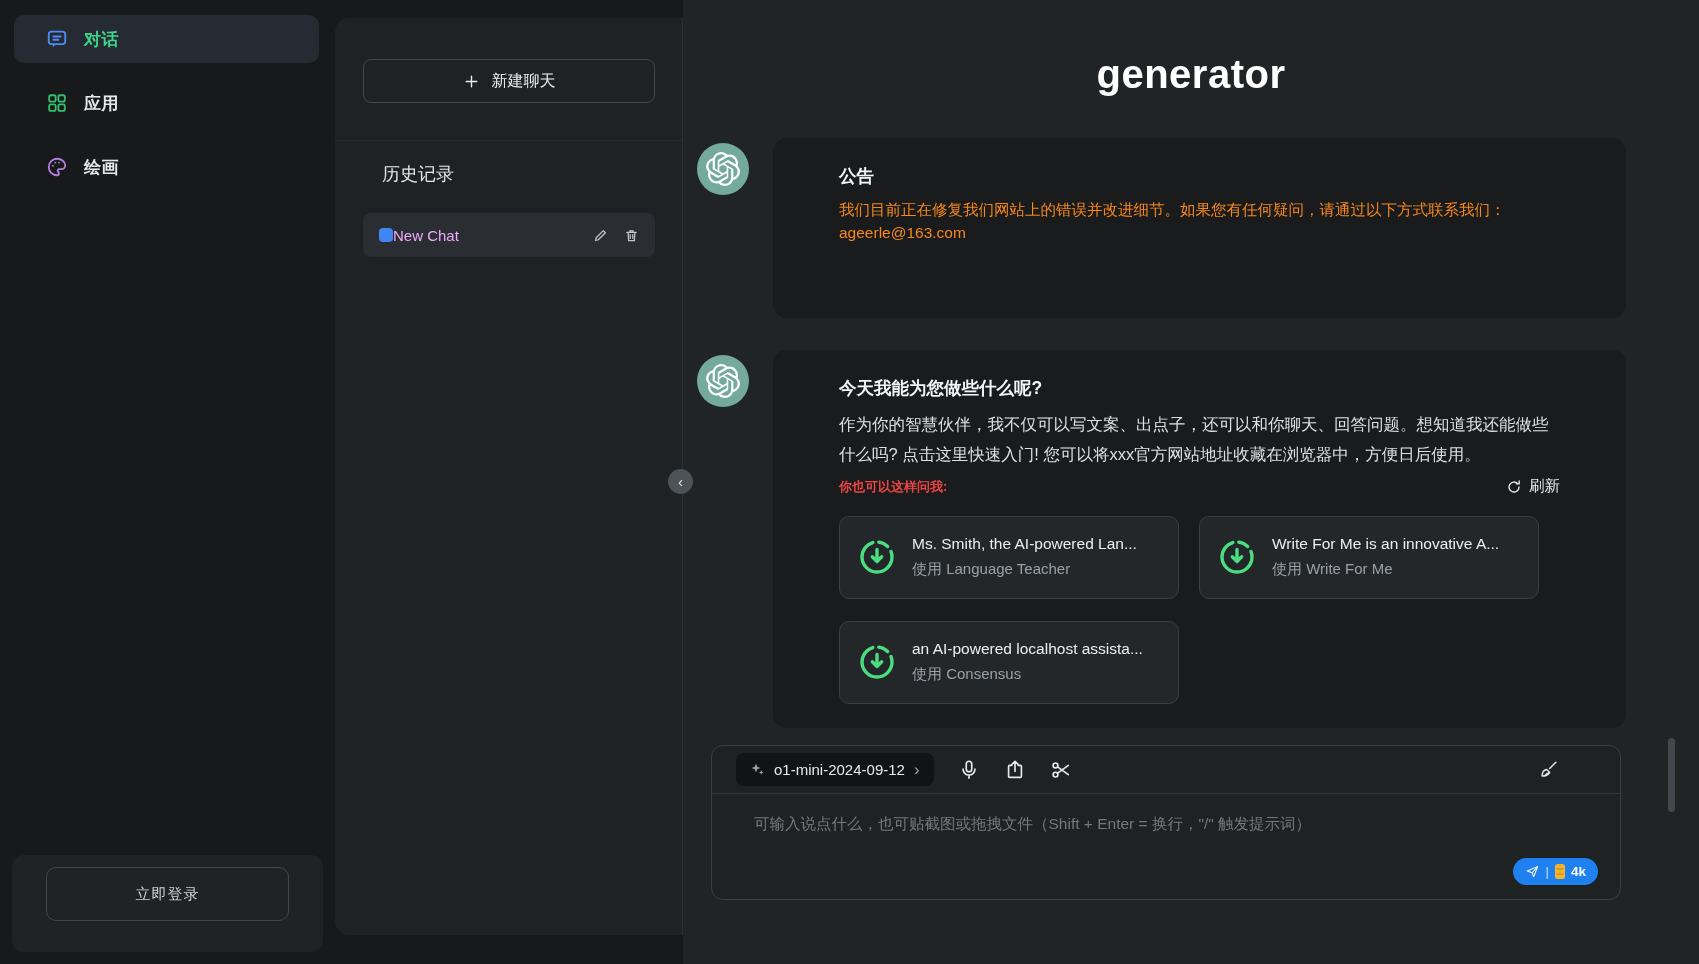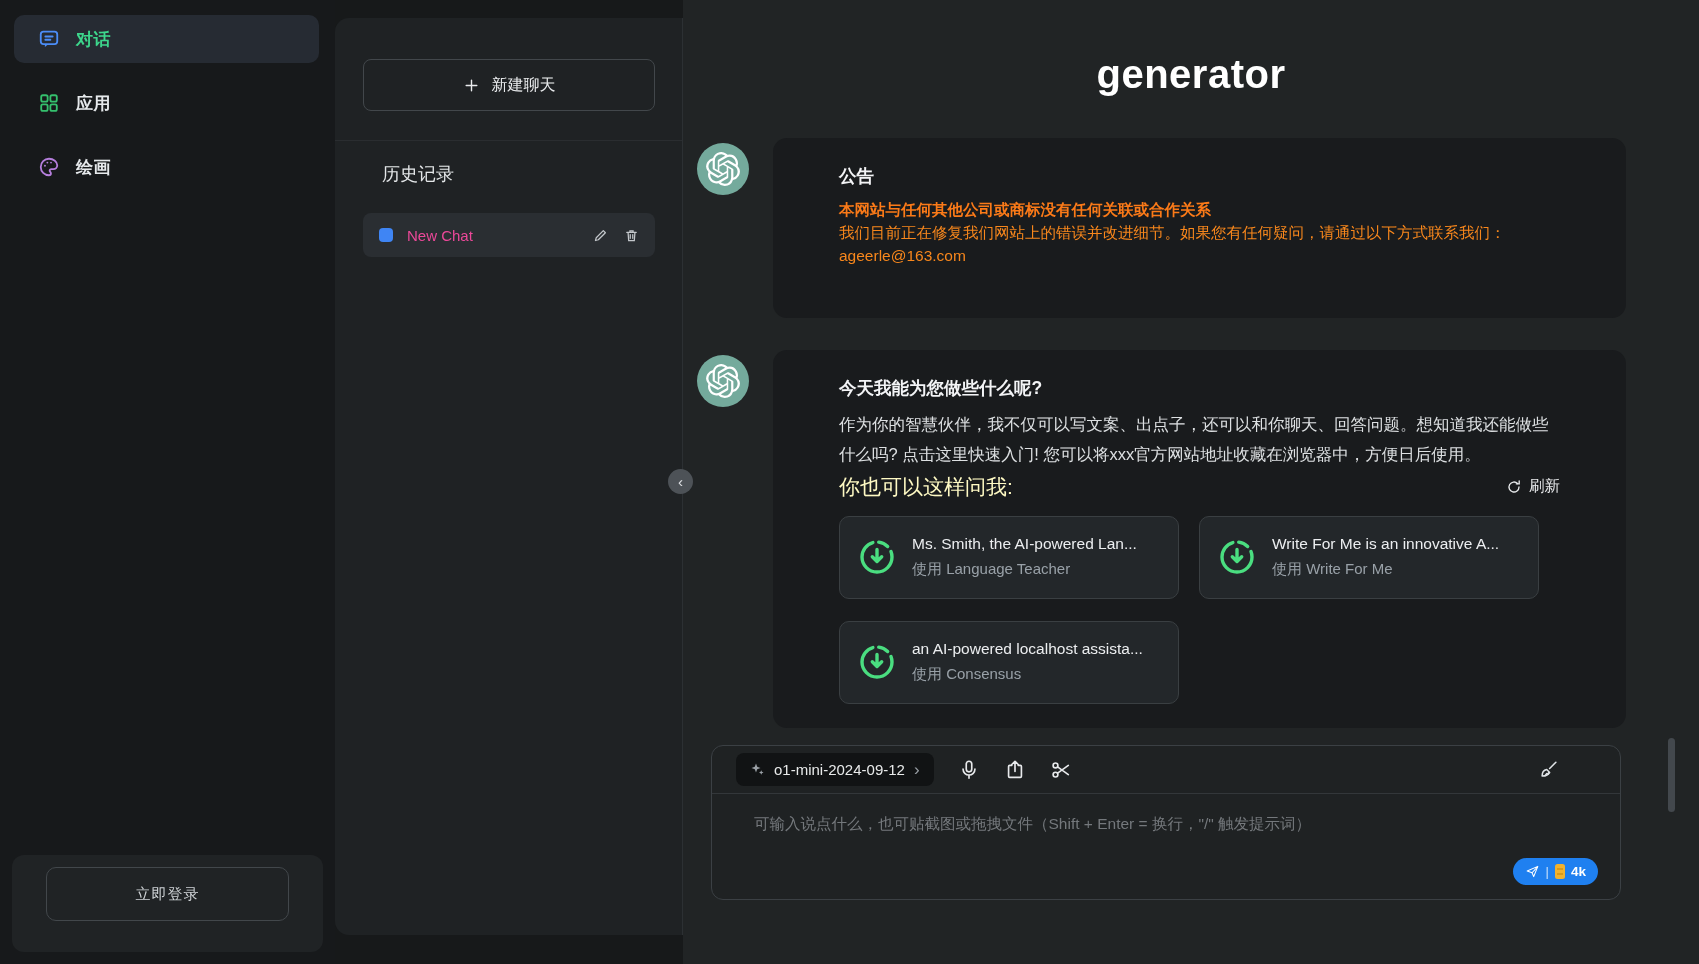--- a/index.html
+++ b/index.html
@@ -4,47 +4,47 @@
 <style>
   * { box-sizing: border-box; margin: 0; padding: 0; }
   html,body { background:#101213; }
   body { font-family: "Liberation Sans", "DejaVu Sans", sans-serif; }
   .app { position:relative; width:1699px; height:964px; background:#17191a; overflow:hidden; }
 
   
   .sidebar { position:absolute; left:0; top:0; width:335px; height:964px; background:#17191b; }
   .nav { position:absolute; top:15px; left:14px; right:16px; }
   .nav-item { display:flex; align-items:center; height:48px; border-radius:10px;
-              padding-left:24px; margin-bottom:16px; cursor:pointer; }
+              padding-left:32px; margin-bottom:16px; cursor:pointer; }
   .nav-item.active { background:#262b33; }
   .nav-item .nav-icon { width:22px; height:22px; margin-right:16px; flex:0 0 auto; }
   .nav-label { font-size:17px; font-weight:700; color:#e6e9ec; letter-spacing:.5px; }
   .nav-item.active .nav-label { color:#3dd68c; }
 
   .login-panel { position:absolute; left:12px; top:855px; width:311px; height:97px;
                  background:#202325; border-radius:12px; }
   .login-btn { position:absolute; left:16px; top:12px; width:243px; height:54px;
                margin-left:18px; background:transparent; border:1px solid #42474b;
                border-radius:10px; color:#cfd3d6; font-size:15px; cursor:pointer;
                font-family:inherit; letter-spacing:1px; }
 
   
   .chat-panel { position:absolute; left:335px; top:18px; width:348px; height:917px;
                 background:#1f2224; border-radius:14px 0 0 14px; border-right:1px solid #2c3033; }
-  .new-chat { position:absolute; left:28px; top:41px; width:292px; height:52px;
+  .new-chat { position:absolute; left:28px; top:41px; width:292px; height:44px;
               background:transparent; border:1px solid #42474b; border-radius:8px;
               color:#e9ebed; font-size:16px; display:flex; align-items:center; justify-content:center;
               gap:12px; cursor:pointer; font-family:inherit; }
   .panel-divider { position:absolute; left:0; right:0; top:122px; height:1px; background:#2a2d30; }
   .history-title { position:absolute; left:47px; top:144px; font-size:18px; color:#e4e7e9; }
   .history-item { position:absolute; left:28px; top:195px; width:292px; height:44px;
                   background:#2a2e32; border-radius:8px; display:flex; align-items:center;
                   padding:0 16px; cursor:pointer; }
   .hi-square { width:14px; height:14px; border-radius:4px; background:#3f85f4; flex:0 0 auto; }
-  .hi-label { font-size:15px; color:#ec4899; margin-left:14px; flex:1 1 auto; }
+  .hi-label { font-size:15px; color:#f0abfc; flex:1 1 auto; }
   .hi-actions { display:flex; align-items:center; gap:16px; }
   .hi-actions svg { cursor:pointer; }
 
   
   .main { position:absolute; left:683px; top:0; width:1016px; height:964px; background:#212425; }
   .page-title { position:absolute; top:52px; left:0; width:100%; text-align:center;
                 font-size:40px; font-weight:800; color:#ffffff; letter-spacing:.5px; }
 
   .avatar { position:absolute; width:52px; height:52px; border-radius:50%; background:#74aa9c;
             display:flex; align-items:center; justify-content:center; }
@@ -59,21 +59,21 @@
 
   .msg-heading { font-size:17.5px; font-weight:700; color:#f3f4f6; margin-bottom:10px; }
   .notice-line { font-size:15.5px; line-height:23px; }
   .notice-line.l1 { color:#fb7a18; font-weight:700; }
   .notice-line.l2 { color:#e04848; }
   .notice-line.l3 { color:#f8871c; }
   .notice-line.l4 { color:#f8871c; cursor:pointer; }
 
   .welcome-body { font-size:16.5px; line-height:29.5px; color:#dde0e2; }
   .ask-row { display:flex; align-items:center; justify-content:space-between; margin-top:3px; }
-  .ask-hint { font-size:21px; line-height:29.5px; color:#fef9c3; }
+  .ask-hint { font-size:13px; line-height:29.5px; color:#ef4444;font-weight:bold; }
   .refresh-btn { display:flex; align-items:center; gap:7px; background:none; border:none;
                  color:#e8eaec; font-size:15.5px; cursor:pointer; font-family:inherit; }
 
   .suggest-grid { margin-top:14px; display:grid; grid-template-columns:340px 340px; gap:22px 20px; }
   .card { height:83px; background:#23272a; border:1px solid #3a3f42; border-radius:10px;
           display:flex; align-items:center; padding:0 17px; cursor:pointer; }
   .card-icon { width:40px; height:40px; margin-right:15px; flex:0 0 auto; }
   .card-text { min-width:0; }
   .card-title { font-size:15.5px; color:#eceef0; margin-bottom:7px; white-space:nowrap; overflow:hidden; }
   .card-sub { font-size:15px; color:#99a1a8; white-space:nowrap; overflow:hidden; }
@@ -179,21 +179,20 @@
     <h1 class="page-title">generator</h1>
 
     <div class="message msg1">
       <div class="avatar">
         <svg viewBox="0 0 24 24">
           <path d="M22.2819 9.8211a5.9847 5.9847 0 0 0-.5157-4.9108 6.0462 6.0462 0 0 0-6.5098-2.9A6.0651 6.0651 0 0 0 4.9807 4.1818a5.9847 5.9847 0 0 0-3.9977 2.9 6.0462 6.0462 0 0 0 .7427 7.0966 5.98 5.98 0 0 0 .511 4.9107 6.051 6.051 0 0 0 6.5146 2.9001A5.9847 5.9847 0 0 0 13.2599 24a6.0557 6.0557 0 0 0 5.7718-4.2058 5.9894 5.9894 0 0 0 3.9977-2.9001 6.0557 6.0557 0 0 0-.7475-7.073zm-9.022 12.6081a4.4755 4.4755 0 0 1-2.8764-1.0408l.1419-.0804 4.7783-2.7582a.7948.7948 0 0 0 .3927-.6813v-6.7369l2.02 1.1686a.071.071 0 0 1 .038.052v5.5826a4.504 4.504 0 0 1-4.4945 4.4944zm-9.6607-4.1254a4.4708 4.4708 0 0 1-.5346-3.0137l.142.0852 4.783 2.7582a.7712.7712 0 0 0 .7806 0l5.8428-3.3685v2.3324a.0804.0804 0 0 1-.0332.0615L9.74 19.9502a4.4992 4.4992 0 0 1-6.1408-1.6464zM2.3408 7.8956a4.485 4.485 0 0 1 2.3655-1.9728V11.6a.7664.7664 0 0 0 .3879.6765l5.8144 3.3543-2.0201 1.1685a.0757.0757 0 0 1-.071 0l-4.8303-2.7865A4.504 4.504 0 0 1 2.3408 7.8956zm16.5963 3.8558L13.1038 8.364 15.1192 7.2a.0757.0757 0 0 1 .071 0l4.8303 2.7913a4.4944 4.4944 0 0 1-.6765 8.1042v-5.6772a.79.79 0 0 0-.407-.667zm2.0107-3.0231l-.142-.0852-4.7735-2.7818a.7759.7759 0 0 0-.7854 0L9.409 9.2297V6.8974a.0662.0662 0 0 1 .0284-.0615l4.8303-2.7866a4.4992 4.4992 0 0 1 6.6802 4.66zM8.3065 12.863l-2.02-1.1638a.0804.0804 0 0 1-.038-.0567V6.0742a4.4992 4.4992 0 0 1 7.3757-3.4537l-.142.0805L8.704 5.459a.7948.7948 0 0 0-.3927.6813zm1.0976-2.3654l2.602-1.4998 2.6069 1.4998v2.9994l-2.5974 1.4997-2.6067-1.4997z"></path>
         </svg>
       </div>
       <div class="bubble">
         <div class="msg-heading">公告</div>
-        <div class="notice-line l1">本网站与任何其他公司或商标没有任何关联或合作关系</div>
         <div class="notice-line l3">我们目前正在修复我们网站上的错误并改进细节。如果您有任何疑问，请通过以下方式联系我们：</div>
         <div class="notice-line l4">ageerle@163.com</div>
       </div>
     </div>
 
     <div class="message msg2">
       <div class="avatar">
         <svg viewBox="0 0 24 24">
           <path d="M22.2819 9.8211a5.9847 5.9847 0 0 0-.5157-4.9108 6.0462 6.0462 0 0 0-6.5098-2.9A6.0651 6.0651 0 0 0 4.9807 4.1818a5.9847 5.9847 0 0 0-3.9977 2.9 6.0462 6.0462 0 0 0 .7427 7.0966 5.98 5.98 0 0 0 .511 4.9107 6.051 6.051 0 0 0 6.5146 2.9001A5.9847 5.9847 0 0 0 13.2599 24a6.0557 6.0557 0 0 0 5.7718-4.2058 5.9894 5.9894 0 0 0 3.9977-2.9001 6.0557 6.0557 0 0 0-.7475-7.073zm-9.022 12.6081a4.4755 4.4755 0 0 1-2.8764-1.0408l.1419-.0804 4.7783-2.7582a.7948.7948 0 0 0 .3927-.6813v-6.7369l2.02 1.1686a.071.071 0 0 1 .038.052v5.5826a4.504 4.504 0 0 1-4.4945 4.4944zm-9.6607-4.1254a4.4708 4.4708 0 0 1-.5346-3.0137l.142.0852 4.783 2.7582a.7712.7712 0 0 0 .7806 0l5.8428-3.3685v2.3324a.0804.0804 0 0 1-.0332.0615L9.74 19.9502a4.4992 4.4992 0 0 1-6.1408-1.6464zM2.3408 7.8956a4.485 4.485 0 0 1 2.3655-1.9728V11.6a.7664.7664 0 0 0 .3879.6765l5.8144 3.3543-2.0201 1.1685a.0757.0757 0 0 1-.071 0l-4.8303-2.7865A4.504 4.504 0 0 1 2.3408 7.8956zm16.5963 3.8558L13.1038 8.364 15.1192 7.2a.0757.0757 0 0 1 .071 0l4.8303 2.7913a4.4944 4.4944 0 0 1-.6765 8.1042v-5.6772a.79.79 0 0 0-.407-.667zm2.0107-3.0231l-.142-.0852-4.7735-2.7818a.7759.7759 0 0 0-.7854 0L9.409 9.2297V6.8974a.0662.0662 0 0 1 .0284-.0615l4.8303-2.7866a4.4992 4.4992 0 0 1 6.6802 4.66zM8.3065 12.863l-2.02-1.1638a.0804.0804 0 0 1-.038-.0567V6.0742a4.4992 4.4992 0 0 1 7.3757-3.4537l-.142.0805L8.704 5.459a.7948.7948 0 0 0-.3927.6813zm1.0976-2.3654l2.602-1.4998 2.6069 1.4998v2.9994l-2.5974 1.4997-2.6067-1.4997z"></path>
         </svg>

